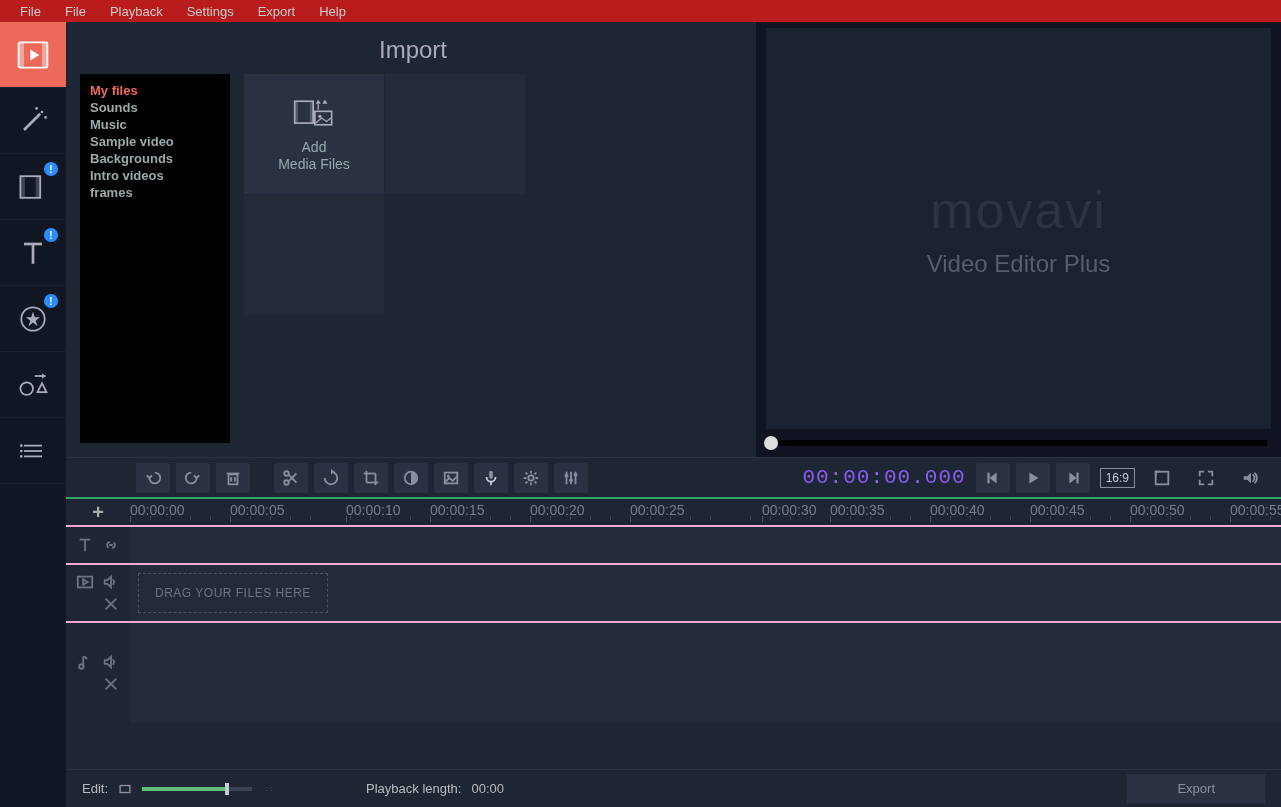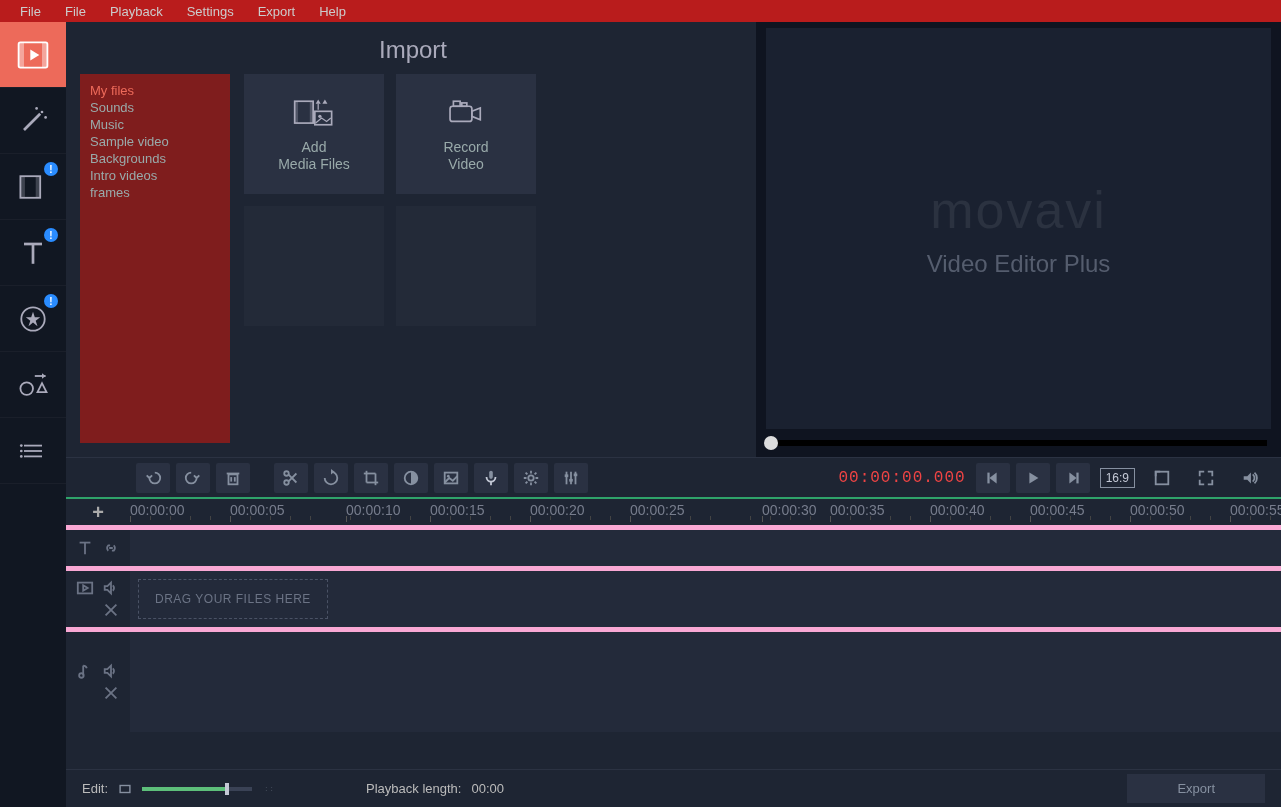--- a/index.html
+++ b/index.html
@@ -83,34 +83,35 @@
   font-weight: 300;
   margin-bottom: 10px;
 }
 .import-body {
   flex: 1;
   display: flex;
   gap: 14px;
 }
 .import-sidebar {
   width: 150px;
-  background: #7f1d1d;
+  background: #000000;
   padding: 8px 10px;
+  font-weight: bold;
 }
 .import-sidebar-item {
   padding: 1px 0;
   color: #9aa;
   cursor: pointer;
 }
 .import-sidebar-item.active { color: #ed6a5a; }
 .import-tiles {
   display: grid;
   grid-template-columns: 140px 140px;
   grid-auto-rows: 120px;
-  gap: 12px;
+  gap: 1px;
 }
 .import-tile {
   background: #2a3142;
   display: flex;
   flex-direction: column;
   align-items: center;
   justify-content: center;
   gap: 8px;
   cursor: pointer;
 }
@@ -211,23 +212,23 @@
 .tbar-sep { width: 12px; }
 .tbar-right {
   margin-left: auto;
   display: flex;
   align-items: center;
   gap: 10px;
   padding-right: 14px;
 }
 .timecode {
   font-family: "Courier New", monospace;
-  font-size: 16px;
+  font-size: 21px;
   letter-spacing: 1px;
-  color: #ef4444;
+  color: #8b5cf6;
 }
 .play-controls { display: flex; gap: 6px; }
 .aspect-btn {
   border: 1px solid #8690a0;
   padding: 2px 5px;
   font-size: 12px;
   color: #c4c9d6;
   cursor: pointer;
 }
 .timeline-area {
@@ -266,21 +267,21 @@
   position: absolute;
   left: 0; top: 14px;
   width: 1px; height: 6px;
   background: #555;
 }
 .ruler-min {
   position: absolute; top: 17px; width: 1px; height: 4px; background: #444;
 }
 .track {
   display: flex;
-  border-top: 5px solid #f9a8d4;
+  border-top: 2px solid #f9a8d4;
 }
 .track-head {
   width: 64px;
   display: flex;
   flex-direction: column;
   align-items: center;
   justify-content: center;
   gap: 4px;
   padding: 6px 0;
 }
@@ -431,31 +432,20 @@
                 <rect x="2" y="6" width="4" height="26" fill="#aab" opacity="0.3"></rect>
                 <rect x="20" y="6" width="4" height="26" fill="#aab" opacity="0.3"></rect>
                 <path d="M30 4 l3 5 l-6 0 z M38 4 l3 5 l-6 0 z" fill="#aab"></path>
                 <line x1="30" y1="9" x2="30" y2="16" stroke="#aab" stroke-width="1.5"></line>
                 <rect x="26" y="18" width="20" height="16" fill="none" stroke="#aab" stroke-width="2"></rect>
                 <circle cx="32" cy="24" r="2" fill="#aab"></circle>
                 <polyline points="27,32 34,26 40,30 45,26" fill="none" stroke="#aab" stroke-width="1.5"></polyline>
               </svg>
               <div class="tile-label">
                 <span>Add</span><br><span>Media Files</span>
-              </div>
-            </div>
-            <div class="import-tile">
-              <svg viewBox="0 0 50 40">
-                <rect x="6" y="12" width="26" height="18" rx="3" fill="none" stroke="#aab" stroke-width="2"></rect>
-                <polygon points="32,18 42,14 42,28 32,24" fill="none" stroke="#aab" stroke-width="2"></polygon>
-                <rect x="10" y="6" width="8" height="6" fill="none" stroke="#aab" stroke-width="2"></rect>
-                <rect x="20" y="8" width="6" height="4" fill="none" stroke="#aab" stroke-width="2"></rect>
-              </svg>
-              <div class="tile-label">
-                <span>Record</span><br><span>Video</span>
               </div>
             </div>
             <div class="import-tile" style="opacity:0.4"></div>
             <div class="import-tile" style="opacity:0.4"></div>
           </div>
         </div>
       </div>
 
       <div class="preview-panel">
         <div class="preview-screen">

